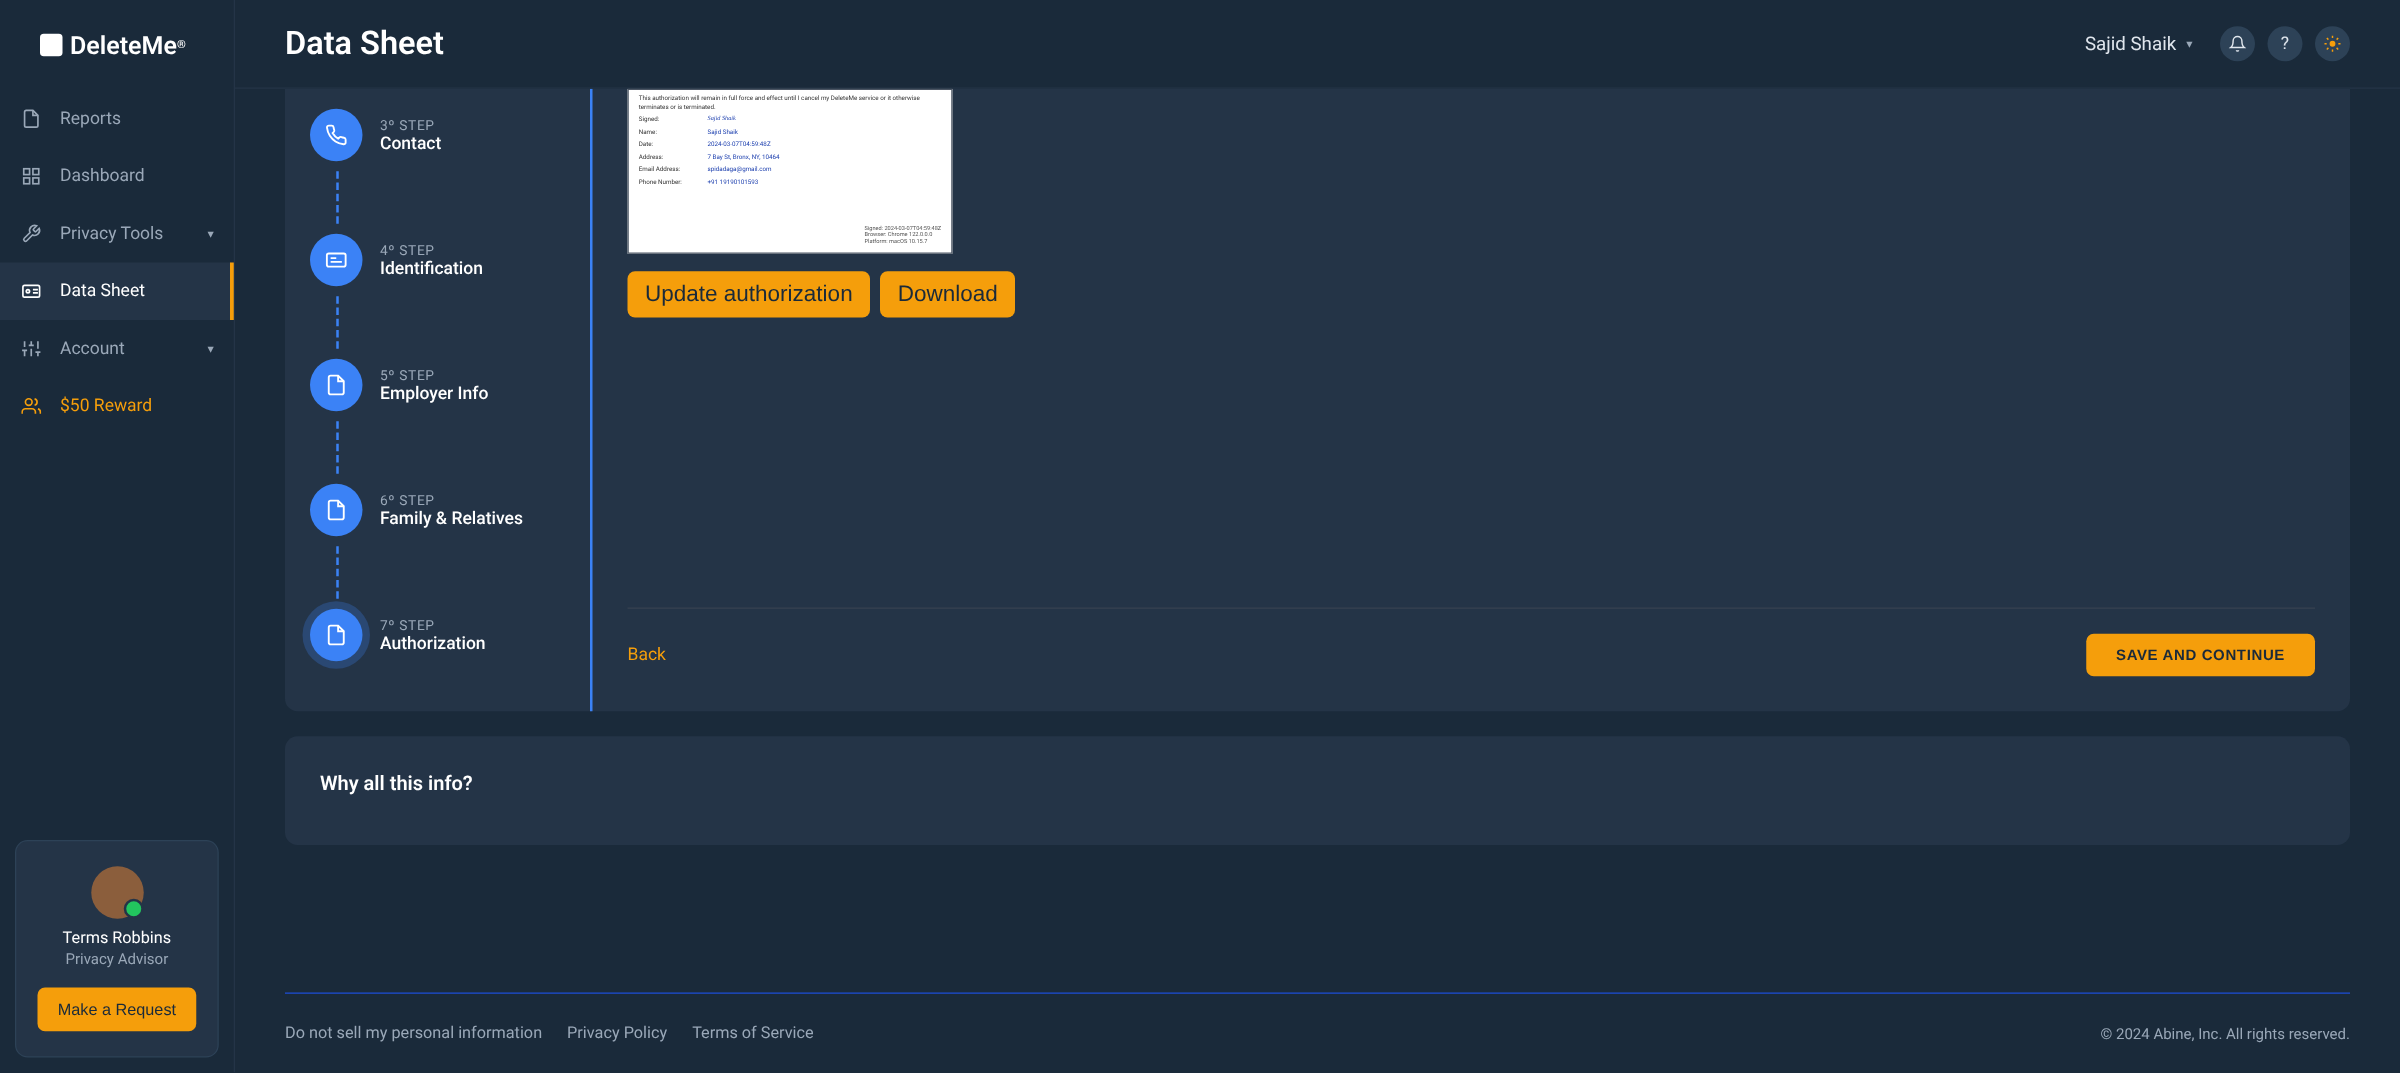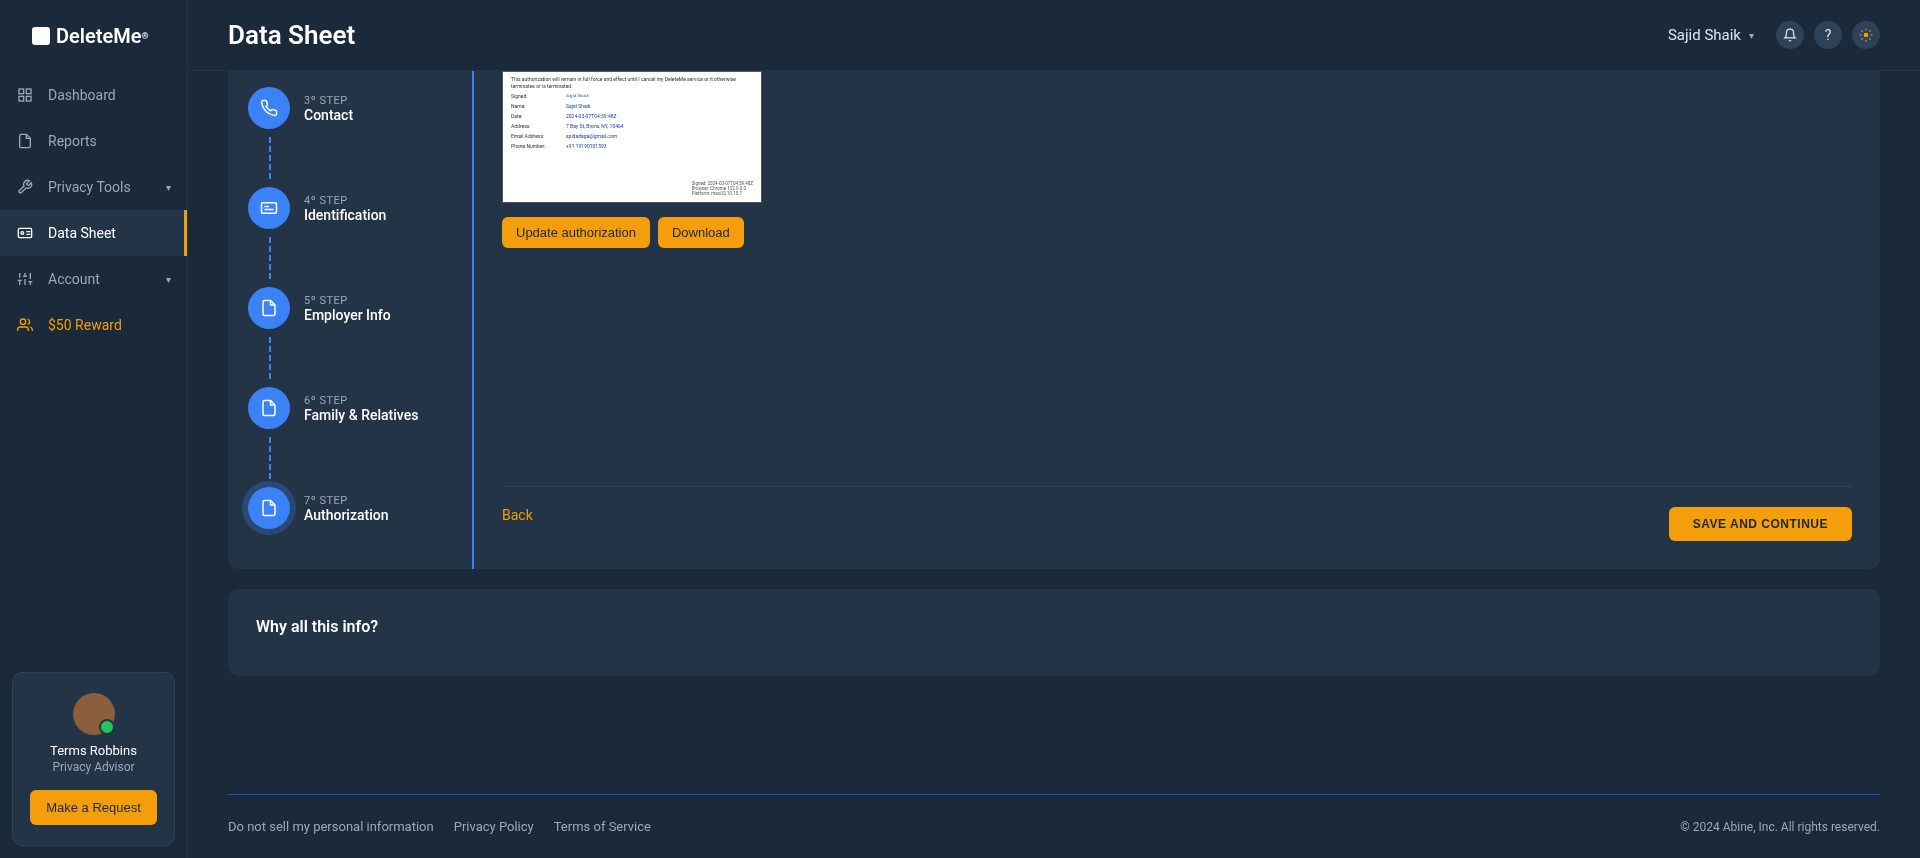--- a/index.html
+++ b/index.html
@@ -200,31 +200,31 @@
   color: #555;
   text-align: left;
 }
 .doc-actions { display: flex; gap: 8px; }
 .doc-btn {
   background: #f59e0b;
   color: #1a2a3a;
   border: none;
   padding: 8px 14px;
   border-radius: 6px;
-  font-size: 13px;
+  font-size: 18px;
   font-weight: 500;
   cursor: pointer;
 }
 .form-footer {
   margin-top: auto;
   border-top: 1px solid #374151;
   padding-top: 20px;
   display: flex;
   justify-content: space-between;
-  align-items: flex-start;
+  align-items: center;
 }
 .back-link { color: #f59e0b; font-size: 14px; cursor: pointer; }
 .save-btn {
   background: #f59e0b;
   color: #1a2a3a;
   border: none;
   padding: 10px 24px;
   border-radius: 6px;
   font-size: 12px;
   font-weight: 700;
@@ -260,36 +260,36 @@
   <aside class="sidebar">
     <div class="logo">
       <span class="logo-icon"></span>
       <span>DeleteMe</span>
         <sup style="font-size:9px;">®</sup>
     </div>
     <nav class="nav">
       <div class="nav-item">
         <span class="nav-icon">
           <svg width="16" height="16" viewBox="0 0 24 24" fill="none" stroke="currentColor" stroke-width="2">
+              <path d="M14 2H6a2 2 0 0 0-2 2v16a2 2 0 0 0 2 2h12a2 2 0 0 0 2-2V8z"></path>
+              <polyline points="14 2 14 8 20 8"></polyline>
+            </svg>
+        </span>
+        <span>Reports</span>
+      </div>
+      <div class="nav-item">
+        <span class="nav-icon">
+          <svg width="16" height="16" viewBox="0 0 24 24" fill="none" stroke="currentColor" stroke-width="2">
               <rect x="3" y="3" width="7" height="7"></rect>
               <rect x="14" y="3" width="7" height="7"></rect>
               <rect x="3" y="14" width="7" height="7"></rect>
               <rect x="14" y="14" width="7" height="7"></rect>
             </svg>
         </span>
         <span>Dashboard</span>
-      </div>
-      <div class="nav-item">
-        <span class="nav-icon">
-          <svg width="16" height="16" viewBox="0 0 24 24" fill="none" stroke="currentColor" stroke-width="2">
-              <path d="M14 2H6a2 2 0 0 0-2 2v16a2 2 0 0 0 2 2h12a2 2 0 0 0 2-2V8z"></path>
-              <polyline points="14 2 14 8 20 8"></polyline>
-            </svg>
-        </span>
-        <span>Reports</span>
       </div>
       <div class="nav-item">
         <span class="nav-icon">
           <svg width="16" height="16" viewBox="0 0 24 24" fill="none" stroke="currentColor" stroke-width="2">
               <path d="M14.7 6.3a1 1 0 0 0 0 1.4l1.6 1.6a1 1 0 0 0 1.4 0l3.77-3.77a6 6 0 0 1-7.94 7.94l-6.91 6.91a2.12 2.12 0 0 1-3-3l6.91-6.91a6 6 0 0 1 7.94-7.94l-3.76 3.76z"></path>
             </svg>
         </span>
         <span>Privacy Tools</span>
         <span class="chevron">▾</span>
       </div>

